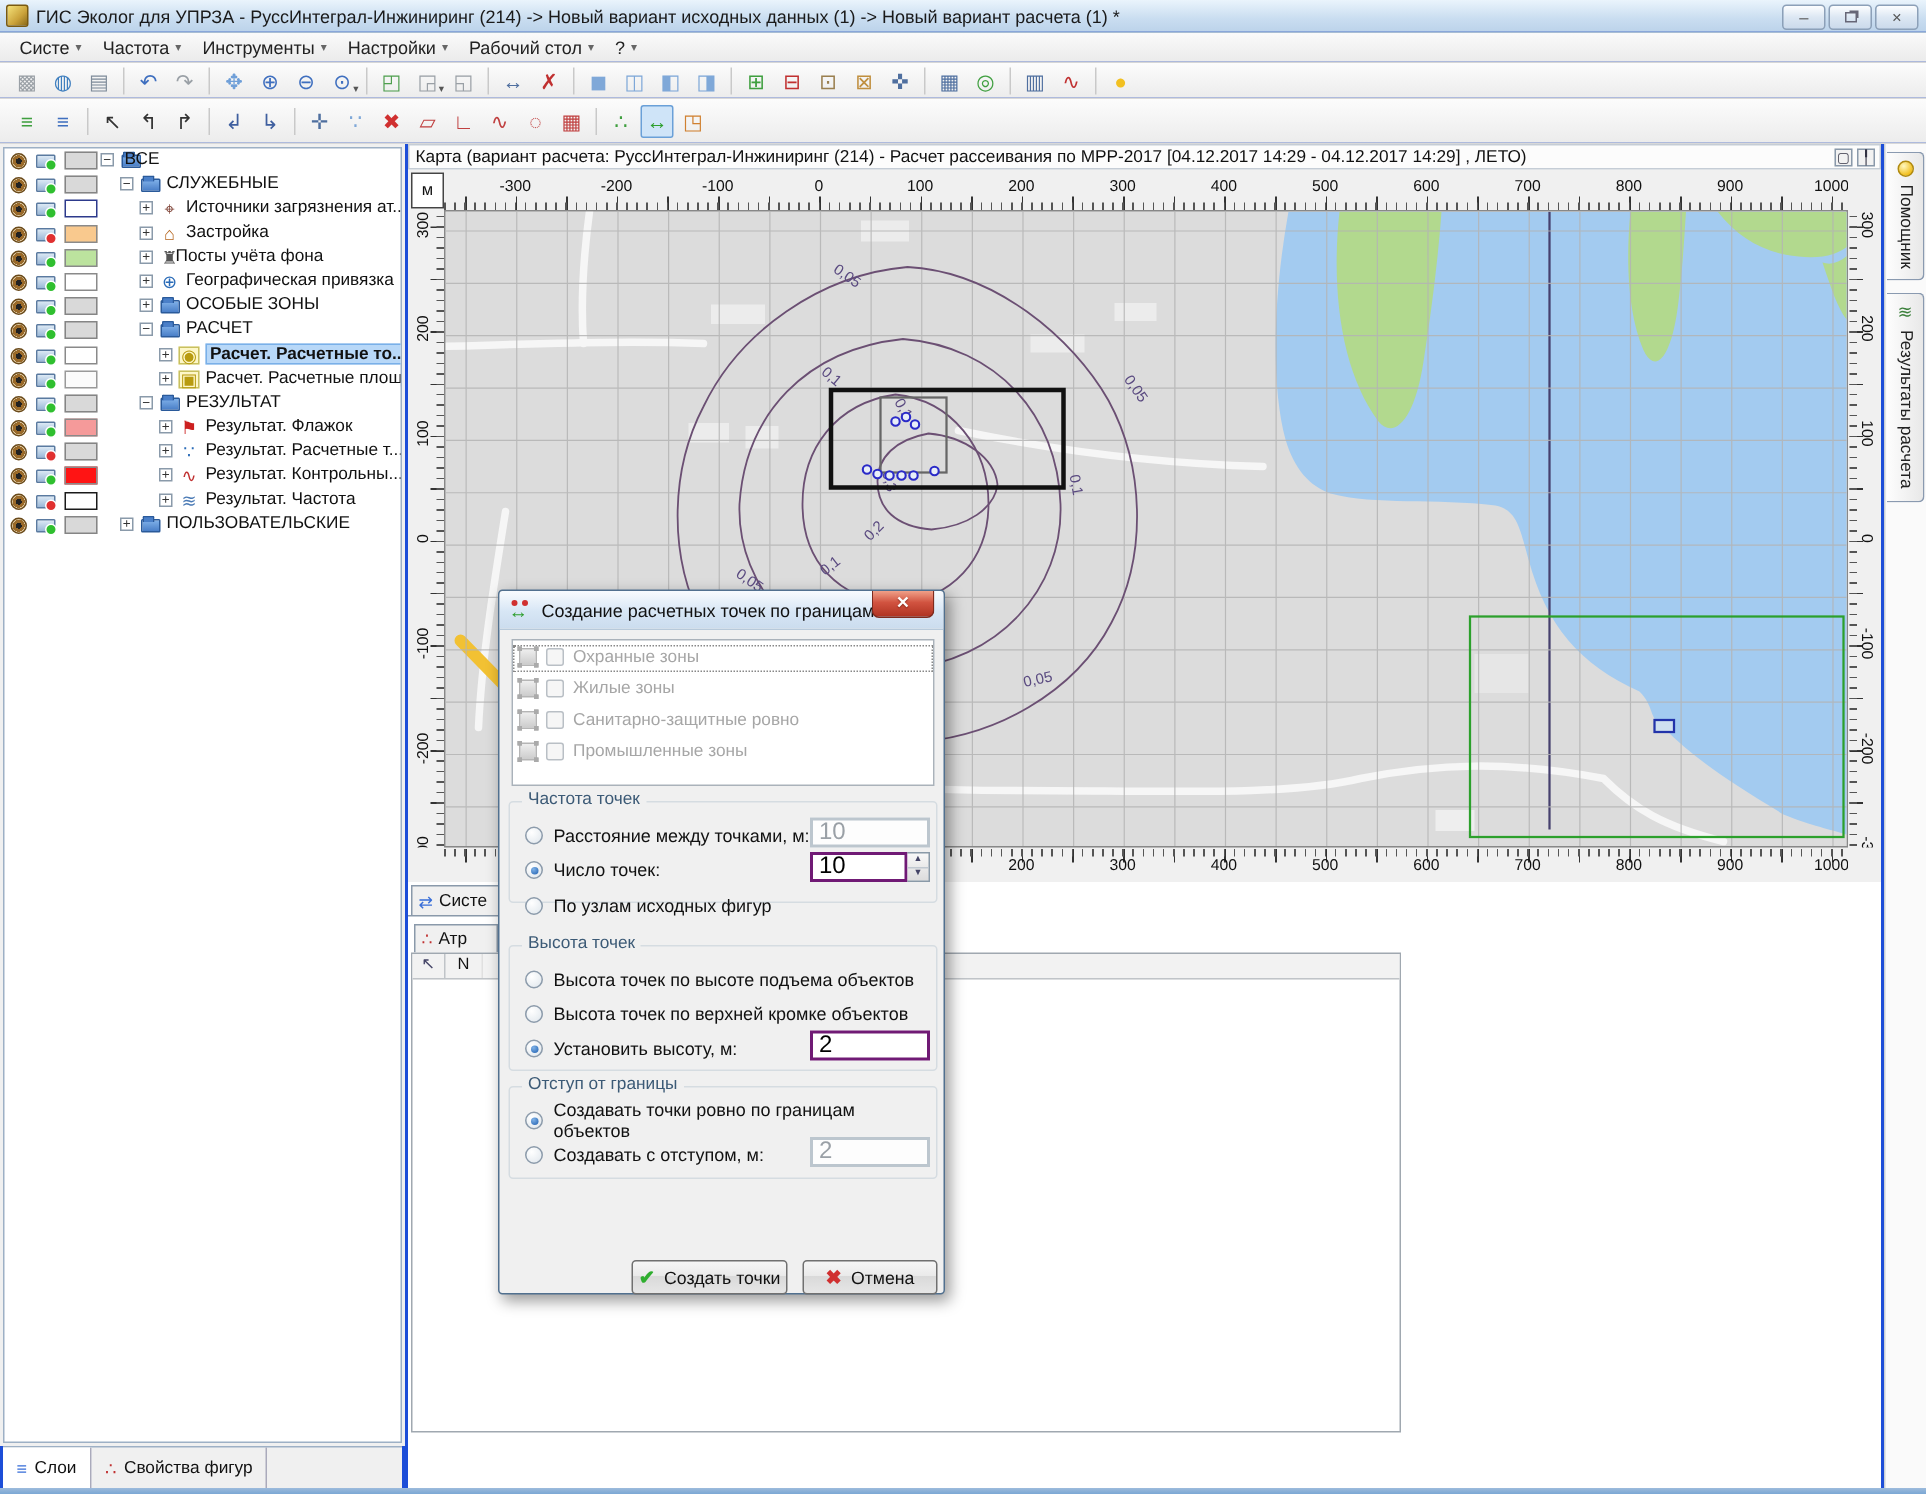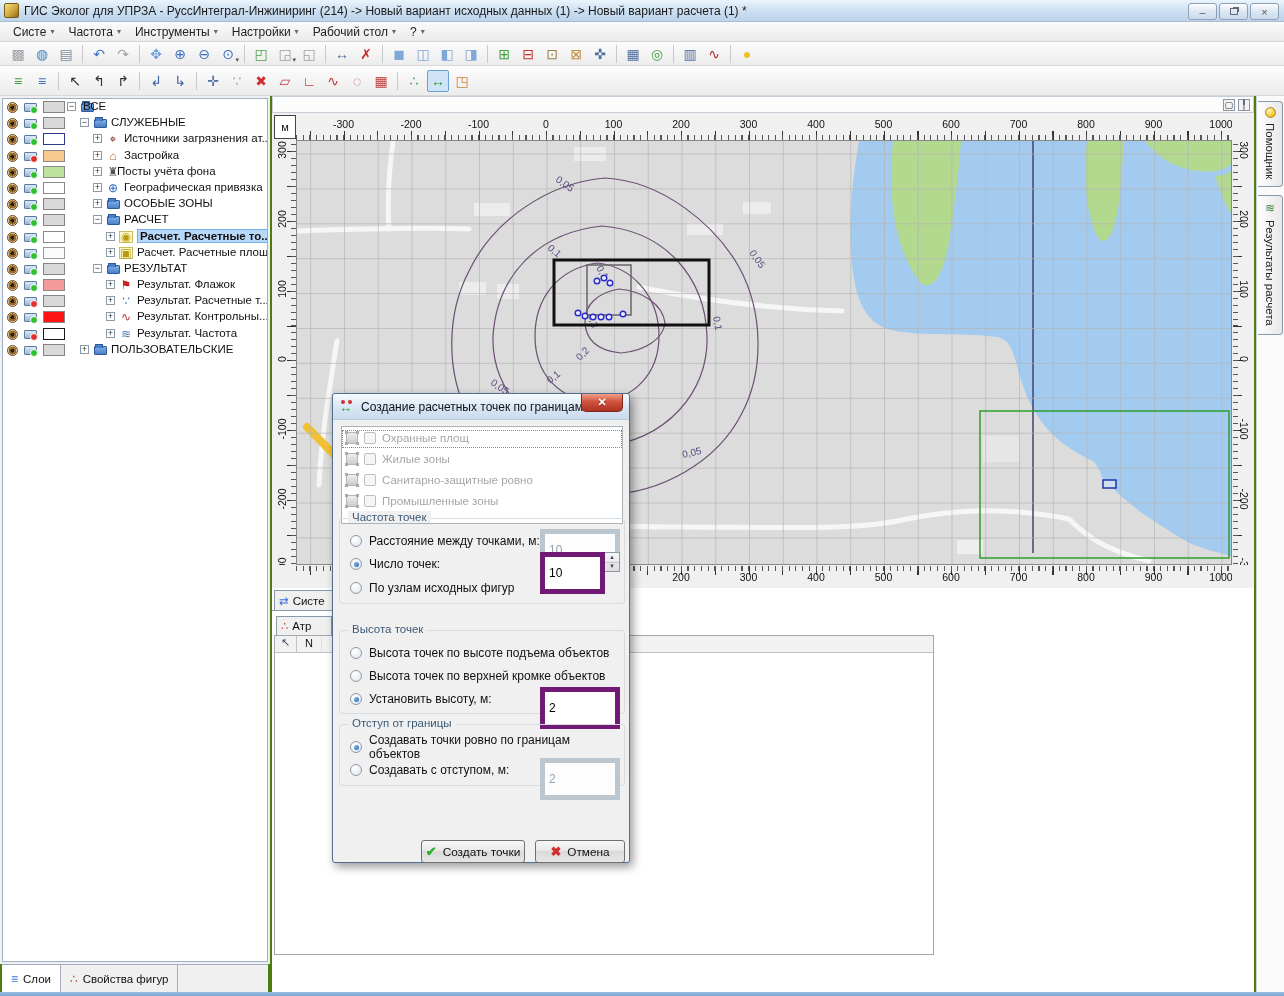--- a/index.html
+++ b/index.html
@@ -1,16 +1,16 @@
 <!DOCTYPE html>
 <html><head>
 <meta charset="utf-8">
 <style>
   html,body{margin:0;padding:0;background:#9aa7b5;}
-  #app{position:relative;width:1284px;height:996px;background:#4d7c0f;font-family:"Liberation Sans",sans-serif;font-size:12px;color:#111;overflow:hidden;box-sizing:border-box;}
+  #app{position:relative;width:1284px;height:996px;background:#1d4ed8;font-family:"Liberation Sans",sans-serif;font-size:12px;color:#111;overflow:hidden;box-sizing:border-box;}
   *{box-sizing:border-box;}
   
   .titlebar{position:absolute;left:0;top:0;width:1284px;height:22px;background:linear-gradient(#eaf4fc,#c9ddf0 60%,#bcd3ea);display:flex;align-items:center;padding-left:4px;border-bottom:1px solid #a8bdd3;}
   .app-icon{width:15px;height:15px;margin-right:5px;background:linear-gradient(135deg,#f5e27a,#caa23a 60%,#8a6a1a);border:1px solid #7a5a10;border-radius:2px;}
   .title-text{font-size:12px;color:#1a1a1a;white-space:nowrap;overflow:hidden;}
   .win-btns{position:absolute;right:5px;top:3px;display:flex;gap:2px;}
   .wbn{width:29px;height:17px;border:1px solid #8ca0b8;border-radius:3px;background:linear-gradient(#fdfeff,#dce7f3 50%,#cbdaeb);display:flex;align-items:center;justify-content:center;font-size:11px;color:#555;}
   .wbn .rest{width:8px;height:7px;border:1px solid #667;box-shadow:2px -2px 0 -1px #667;}
   .menubar{position:absolute;left:0;top:22px;width:1284px;height:20px;background:linear-gradient(#fafafa,#ebebeb);border-bottom:1px solid #d6d6d6;display:flex;align-items:center;padding-left:6px;}
   .menu-item{padding:2px 7px;display:flex;align-items:center;gap:4px;color:#222;}
@@ -91,21 +91,21 @@
   .z-ic{position:absolute;left:4px;top:2px;width:12px;height:12px;border:1px solid #b5b5b5;background:linear-gradient(#eee,#ccc);}
   .z-ic::before,.z-ic::after{content:"";position:absolute;width:3px;height:3px;background:#aaa;left:-2px;top:-2px;box-shadow:11px 0 #aaa,0 11px #aaa,11px 11px #aaa;}
   .cb{position:absolute;left:22px;top:2px;width:12px;height:12px;border:1px solid #b9bfc5;background:#f6f6f6;border-radius:2px;}
   .z-lab{position:absolute;left:40px;top:2px;color:#a6a6a6;font-size:11.5px;}
   .group{position:absolute;left:6px;width:286px;border:1px solid #d5dce1;border-radius:3px;}
   .legend{position:absolute;left:8px;top:-8px;background:#f0f0f0;padding:0 4px;font-size:11.5px;color:#3c5a76;}
   .rrow{position:absolute;left:10px;height:16px;display:flex;align-items:center;gap:7px;font-size:12px;}
   .rb{width:12px;height:12px;border-radius:50%;border:1px solid #8c9bab;background:radial-gradient(circle at 35% 30%,#fff,#dfe6ec);flex:none;}
   .rb.on{position:relative;}
   .rb.on::after{content:"";position:absolute;left:2.5px;top:2.5px;width:5px;height:5px;border-radius:50%;background:radial-gradient(circle at 35% 30%,#7fb2e8,#1f5faf);}
-  .tinput{position:absolute;height:20px;border:5px solid #701a75;background:#fff;font-family:"Liberation Sans",sans-serif;font-size:12px;padding:16px 4px;}
+  .tinput{position:absolute;height:20px;border:2px solid #701a75;background:#fff;font-family:"Liberation Sans",sans-serif;font-size:16px;padding:0 4px;}
   .tinput:disabled{color:#9aa0a6;border-color:#bcc6ce;background:#fdfdfd;}
   .spin{position:absolute;width:15px;height:20px;border:1px solid #8a9aa8;border-left:none;background:linear-gradient(#f8f8f8,#dcdcdc);}
   .spin span{position:absolute;left:0;width:100%;text-align:center;font-size:6px;color:#446;line-height:9px;}
   .spin .up{top:0;border-bottom:1px solid #c0c8d0;height:10px;}
   .spin .dn{bottom:0;height:9px;}
   .warning{position:absolute;left:10px;top:402px;width:282px;font-size:11.8px;line-height:1.35;color:#111;}
   .dbtn{position:absolute;height:23px;border:1px solid #707070;border-radius:3px;background:linear-gradient(#f6f6f6,#eaeaea 45%,#d9d9d9 46%,#e6e6e6);display:flex;align-items:center;justify-content:center;gap:6px;font-size:11.8px;}
   .ok-ic{color:#2fae2f;font-size:13px;font-weight:bold;}
   .x-ic{color:#d03030;font-size:13px;font-weight:bold;}
   .win-bottom{position:absolute;left:0;top:992px;width:1284px;height:4px;background:linear-gradient(#9dbbdc,#7ba7d4);}
@@ -357,20 +357,21 @@
         <span>Слои</span>
       </div>
     <div class="ltab">
         <span class="lt-ic" style="color:#c03030;">∴</span>
         <span>Свойства фигур</span>
       </div>
   </div>
 
   <div class="map-panel">
     <div class="map-header">
+      <span>Карта (вариант расчета: РуссИнтеграл-Инжиниринг (214) - Расчет рассеивания по МРР-2017 [04.12.2017 14:29 - 04.12.2017 14:29] , ЛЕТО)</span>
       <div class="mh-btns">
         <div class="mhb">▢</div>
         <div class="mhb">╿</div>
       </div>
     </div>
     <div class="unit-box">м</div>
     <div class="ruler ruler-top" id="rt">
         <span class="rlab" style="left: 30.5px; top: 3px;">-300</span>
         <span class="rlab" style="left: 98px; top: 3px;">-200</span>
         <span class="rlab" style="left: 165.5px; top: 3px;">-100</span>
@@ -562,40 +563,40 @@
   <div class="dialog">
     <div class="dlg-title">
       <span class="dlg-icon">↔</span>
       <span>Создание расчетных точек по границам</span>
       <div class="dlg-close">✕</div>
     </div>
     <div class="listbox" id="zonelist">
         <div class="zrow focus">
           <span class="z-ic"></span>
           <span class="cb"></span>
-          <span class="z-lab">Охранные площ</span>
+          <span class="z-lab">Охранные зоны</span>
         </div>
         <div class="zrow">
           <span class="z-ic"></span>
           <span class="cb"></span>
           <span class="z-lab">Жилые зоны</span>
         </div>
         <div class="zrow">
           <span class="z-ic"></span>
           <span class="cb"></span>
           <span class="z-lab">Санитарно-защитные ровно</span>
         </div>
         <div class="zrow">
           <span class="z-ic"></span>
           <span class="cb"></span>
           <span class="z-lab">Промышленные зоны</span>
         </div>
       </div>
 
-    <div class="group" style="top:124px;height:86px;">
+    <div class="group" style="top:140px;height:68px;">
       <span class="legend">Частота точек</span>
       <div class="rrow" style="top:14px;">
           <span class="rb"></span>
           <span>Расстояние между точками, м:</span>
         </div>
       <input class="tinput" style="left: 200px; top: 10px; width: 80px;" disabled="" value="10">
       <div class="rrow" style="top:37px;">
           <span class="rb on"></span>
           <span>Число точек:</span>
         </div>

